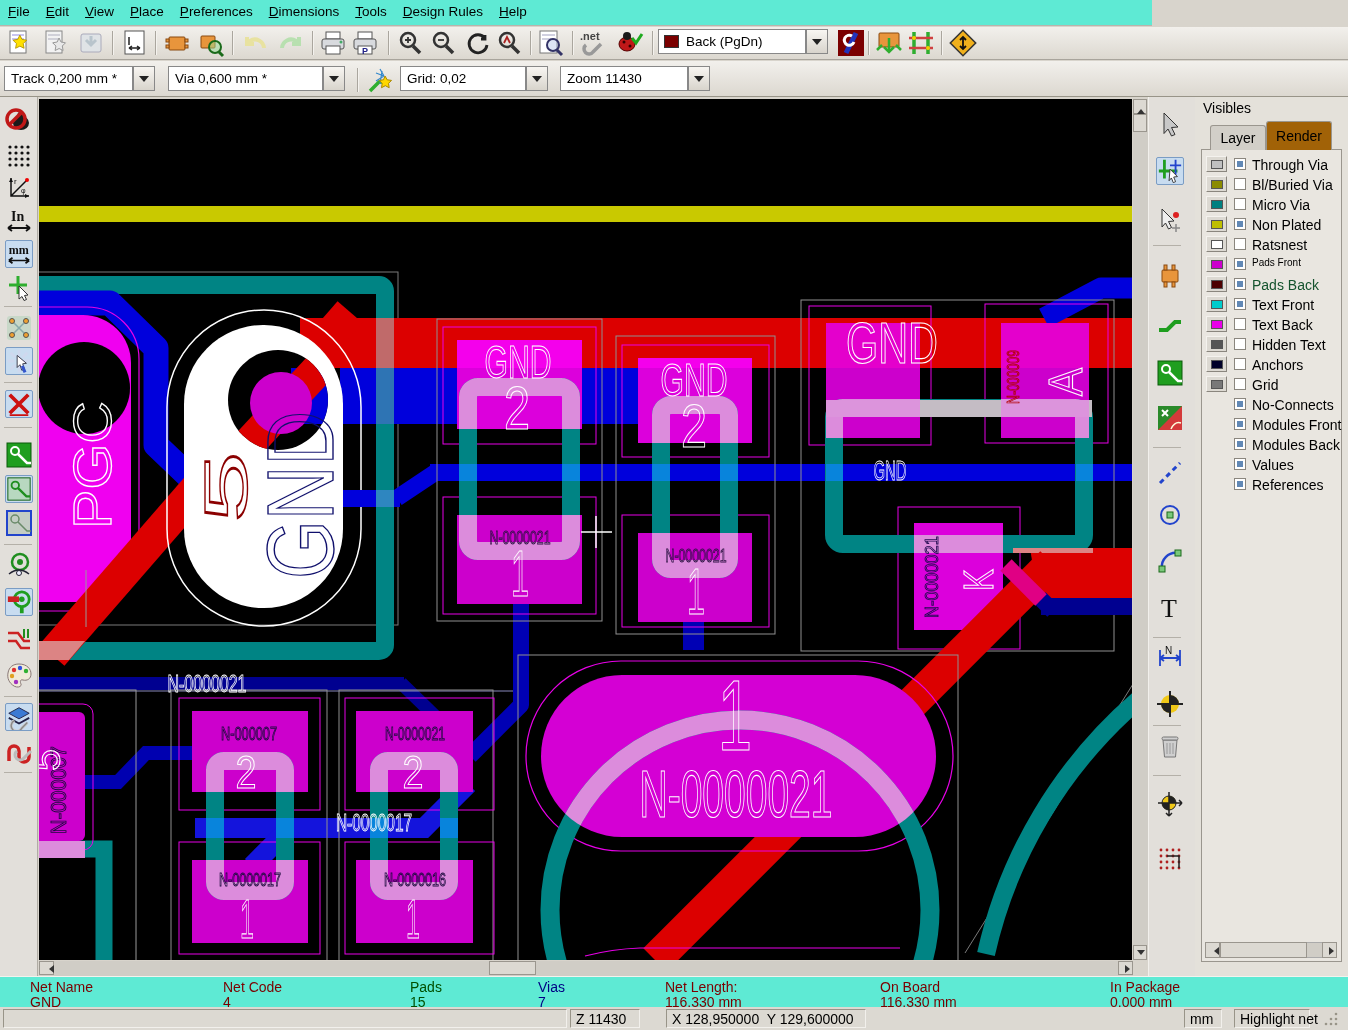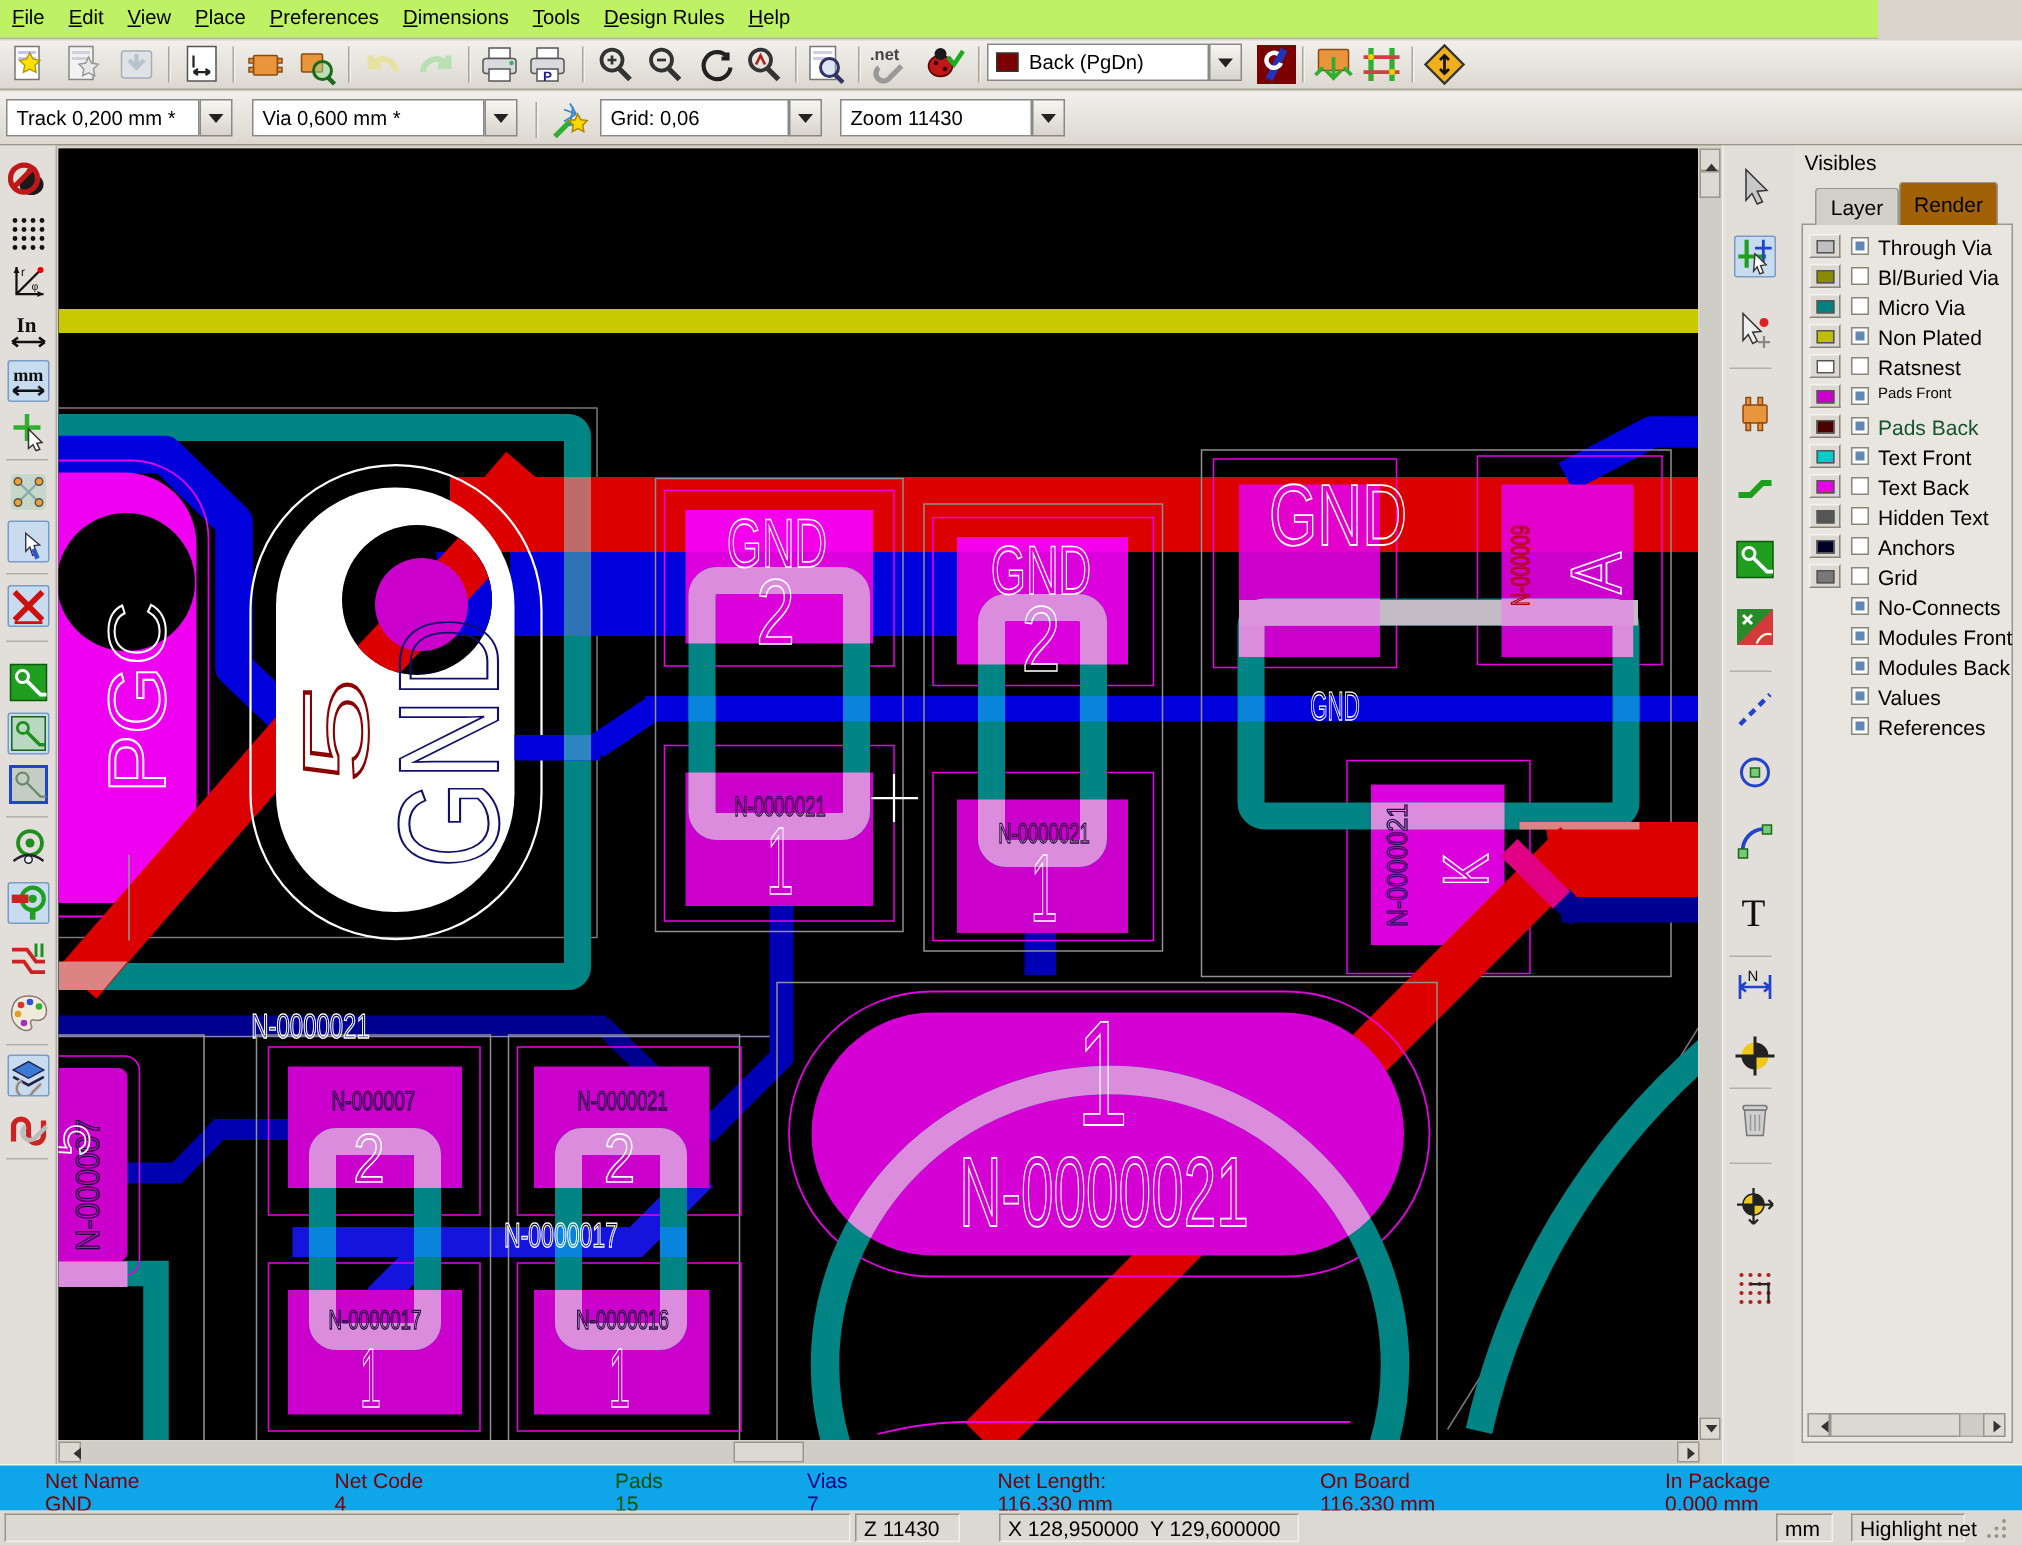--- a/index.html
+++ b/index.html
@@ -1,38 +1,38 @@
 <!DOCTYPE html>
 <html><head>
 <meta charset="utf-8">
 <style>
 * { margin:0; padding:0; box-sizing:border-box; }
 html,body { width:1348px; height:1030px; overflow:hidden; font-family:"Liberation Sans", sans-serif; }
 body { background:#d8d4cc; position:relative; }
-#menubar { position:absolute; left:0; top:0; width:1252px; height:26px; background:#bef264; border-bottom:1px solid #b8b4ac; }
+#menubar { position:absolute; left:0; top:0; width:1152px; height:26px; background:#5eead4; border-bottom:1px solid #b8b4ac; }
 #menubar span { display:inline-block; font-size:13.5px; color:#000; padding:4px 8px 0 8px; }
 #tb1 { position:absolute; left:0; top:27px; width:1348px; height:33px; background:linear-gradient(#f2f0ec,#dcd8d0); border-bottom:1px solid #a8a49c; }
 #tb2 { position:absolute; left:0; top:61px; width:1348px; height:36px; background:linear-gradient(#f2f0ec,#dcd8d0); border-bottom:1px solid #989488; }
 .ticon { position:absolute; width:30px; height:30px; top:1px; }
 .sep1 { position:absolute; top:4px; width:2px; height:24px; border-left:1px solid #aaa69e; border-right:1px solid #f4f2ee; }
 .combo { position:absolute; height:25px; background:#fff; border:1px solid #888; font-size:13.5px; color:#000; }
 .combo .txt { position:absolute; left:6px; top:4px; white-space:nowrap; }
 .cbtn { position:absolute; width:22px; height:25px; background:linear-gradient(#f8f6f2,#d8d4cc); border:1px solid #888; }
 .cbtn:after { content:""; position:absolute; left:5px; top:9px; border:5px solid transparent; border-top:6px solid #222; }
 #lbar { position:absolute; left:0; top:97px; width:38px; height:879px; background:#e2dfda; border-right:1px solid #b0aca4; }
 #rbar { position:absolute; left:1148px; top:97px; width:47px; height:879px; background:#e2dfda; border-left:1px solid #f2f0ec; }
 .licon { position:absolute; width:28px; height:28px; }
 .sel { background:#c8dcf0; border:1px solid #7a9cc4; border-radius:2px; }
 .hsep { position:absolute; left:4px; width:28px; height:1px; background:#b4b0a8; }
 #canvas { position:absolute; left:39px; top:99px; width:1093px; height:861px; background:#000; }
 #vscroll { position:absolute; left:1133px; top:99px; width:15px; height:861px; background:#d0cdc6; }
 #hscroll { position:absolute; left:39px; top:961px; width:1094px; height:15px; background:#d0cdc6; }
 .sbtn { position:absolute; background:#dcd9d2; border:1px solid #9a968e; }
 #panel { position:absolute; left:1195px; top:97px; width:153px; height:885px; background:#e4e1da; }
-#netbar { position:absolute; left:0; top:976px; width:1348px; height:31px; background:#0ea5e9; border-top:1px solid #f4f2ee; font-size:14px;text-align:center; }
+#netbar { position:absolute; left:0; top:976px; width:1348px; height:31px; background:#5eead4; border-top:1px solid #f4f2ee; font-size:14px;text-align:center; }
 #statusbar { position:absolute; left:0; top:1007px; width:1348px; height:23px; background:#dcd9d2; font-size:14px; }
 .sbox { position:absolute; top:2px; height:19px; border:1px solid; border-color:#989488 #f2f0ec #f2f0ec #989488; padding:1px 5px 0 5px; color:#000; white-space:nowrap; }
 .nlab { position:absolute; color:#7b0000; white-space:nowrap; }
 u { text-decoration:underline; }
 </style>
 </head>
 <body>
 <div id="menubar">
 <span><u>F</u>ile</span><span><u>E</u>dit</span><span><u>V</u>iew</span><span><u>P</u>lace</span><span><u>P</u>references</span><span><u>D</u>imensions</span><span><u>T</u>ools</span><span><u>D</u>esign Rules</span><span><u>H</u>elp</span>
 </div>
@@ -167,21 +167,21 @@
       <span class="txt">Via 0,600 mm *</span>
     </div>
 <div class="cbtn" style="left:323px; top:5px"></div>
 <div class="sep1" style="left:357px; top:7px"></div>
 <svg class="ticon" style="left:366px; top:4px" viewBox="0 0 30 30">
       <path d="M4,26 l9,-9 h6" stroke="#2fae2f" stroke-width="3.5" fill="none"></path>
       <path d="M14,4 l4,7 m-8,-3 l8,3 m-8,5 l8,-5 m-2,-5 l-2,13" stroke="#38c" stroke-width="1.2" fill="none"></path>
       <path d="M19,11 l2.2,3.8 4.3,0.6 -3,3 0.7,4.3 -3.9,-2 -3.8,2 0.7,-4.3 -3,-3 4.3,-0.6z" fill="#ffd700" stroke="#a80"></path>
     </svg>
 <div class="combo" style="left:400px; top:5px; width:126px">
-      <span class="txt">Grid: 0,06</span>
+      <span class="txt">Grid: 0,02</span>
     </div>
 <div class="cbtn" style="left:526px; top:5px"></div>
 <div class="combo" style="left:560px; top:5px; width:128px">
       <span class="txt">Zoom 11430</span>
     </div>
 <div class="cbtn" style="left:688px; top:5px"></div>
 </div>
 <div id="lbar">
 <svg class="licon" style="left:5px;top:11px" viewBox="0 0 28 28">
       <ellipse cx="16" cy="15" rx="8" ry="7" fill="#1a1a1a"></ellipse>

